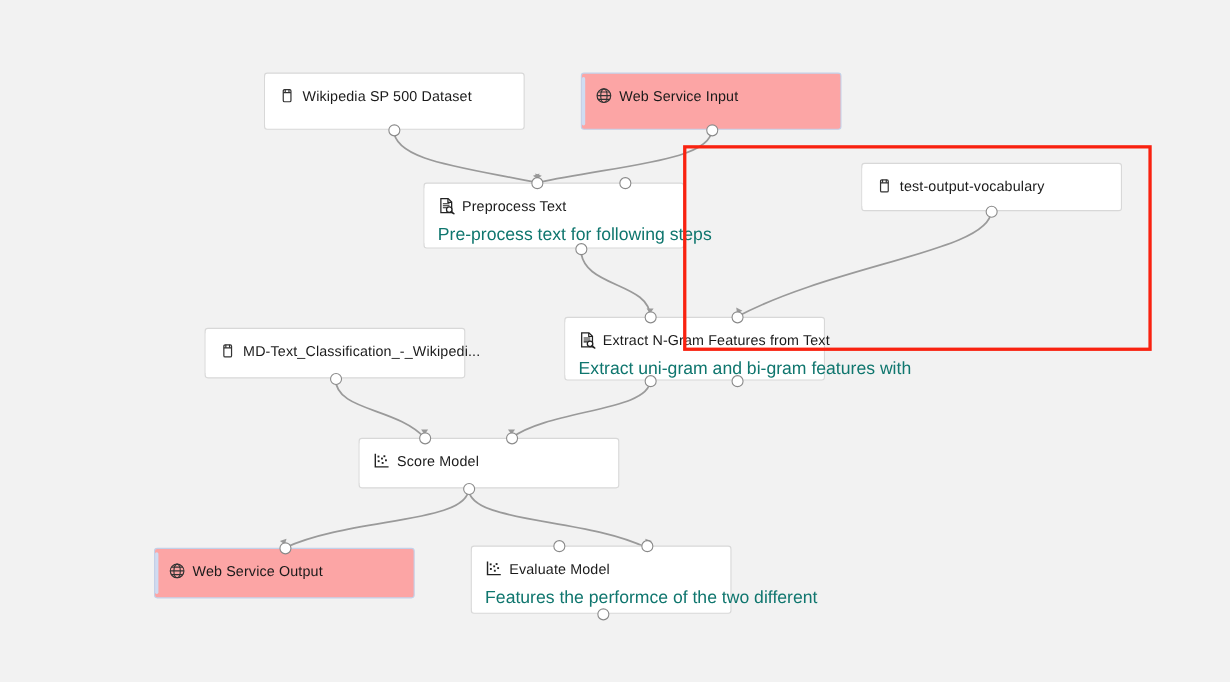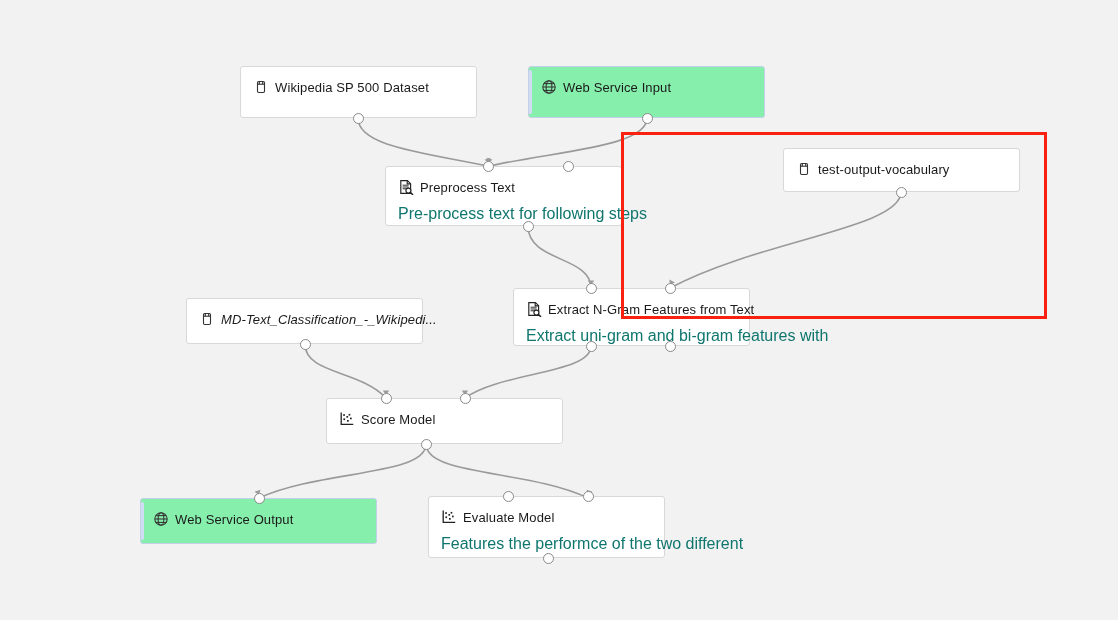--- a/index.html
+++ b/index.html
@@ -31,21 +31,21 @@
   }
   .node {
     position: absolute;
     background: #ffffff;
     border: 1px solid #d8d8d8;
     border-radius: 3px;
     box-sizing: border-box;
     box-shadow: 0 0 0 0 rgba(0,0,0,0);
   }
   .node.webservice {
-    background: #86efac;
+    background: #fca5a5;
     border-color: #c3d0e8;
   }
   .node .accent {
     position: absolute;
     left: 0px;
     top: 3px;
     bottom: 3px;
     width: 3px;
     background: #ffffff;
     border-radius: 2px;
@@ -188,21 +188,21 @@
             <circle cx="10.4" cy="11.6" r="2.5" fill="#fff" stroke="#222" stroke-width="1.15"></circle>
             <path d="M12.3 13.4 L14.6 15.5" stroke="#222" stroke-width="1.5" stroke-linecap="round"></path>
           </svg></span>
         <div class="node-title">Extract N-Gram Features from Text</div>
         <div class="node-desc">Extract uni-gram and bi-gram features with</div>
       </div>
       <div class="port" style="left: 585.5px; top: 282.5px;"></div>
       <div class="port" style="left: 664.5px; top: 282.5px;"></div>
       <div class="port" style="left: 585.5px; top: 340.5px;"></div>
       <div class="port" style="left: 664.5px; top: 340.5px;"></div>
-      <div class="node" style="left: 186px; top: 298px; width: 237px; height: 46px; font-style: italic;">
+      <div class="node" style="left: 186px; top: 298px; width: 237px; height: 46px;">
         <div class="accent"></div>
         <span class="node-icon"><svg width="16" height="16" viewBox="0 0 16 16">
             <rect x="4.5" y="2.5" width="7" height="11" rx="1.2" fill="none" stroke="#333" stroke-width="1.1"></rect>
             <path d="M4.5 5.2 H11.5" stroke="#333" stroke-width="1.1"></path>
             <path d="M6.3 2.5 V5.2" stroke="#333" stroke-width="1.1"></path>
             <path d="M9.7 2.5 V5.2" stroke="#333" stroke-width="1.1"></path>
           </svg></span>
         <div class="node-title">MD-Text_Classification_-_Wikipedi...</div>
       </div>
       <div class="port" style="left: 299.5px; top: 338.5px;"></div>

